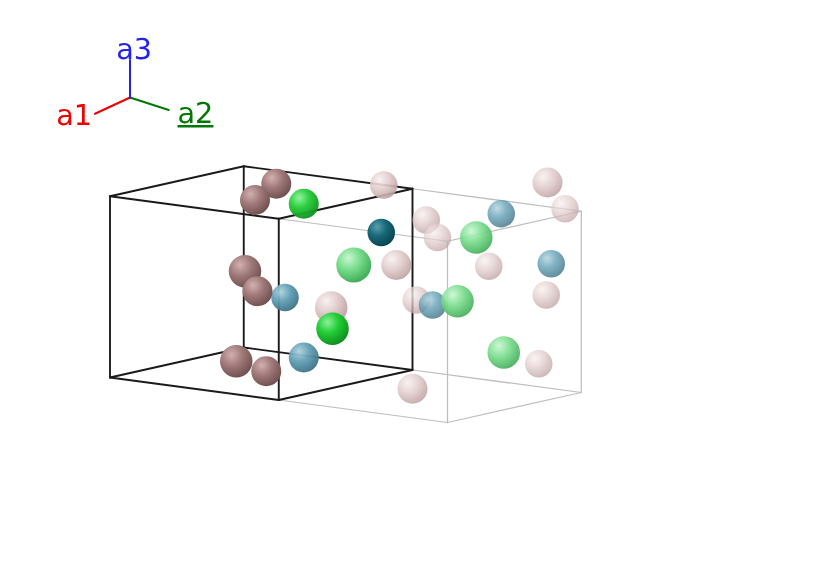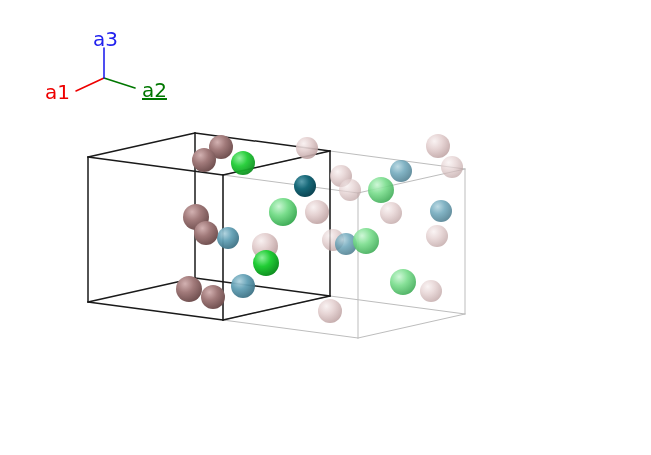--- a/index.html
+++ b/index.html
@@ -18,21 +18,21 @@
   svg.plot {
     position: absolute;
     left: 0;
     top: 0;
     width: 651px;
     height: 455px;
     display: block;
   }
   .axis-label {
     position: absolute;
-    font-size: 20px;
+    font-size: 23px;
     line-height: 1;
     user-select: none;
   }
   .axis-label.a1 { left: 45px;  top: 82px; color: #ee0000; text-align: right; }
   .axis-label.a2 { left: 142px; top: 80px; color: #007700; text-decoration: underline; }
   .axis-label.a3 { left: 93px;  top: 29px; color: #2222ee; }
 </style>
 </head>
 <body>
 

